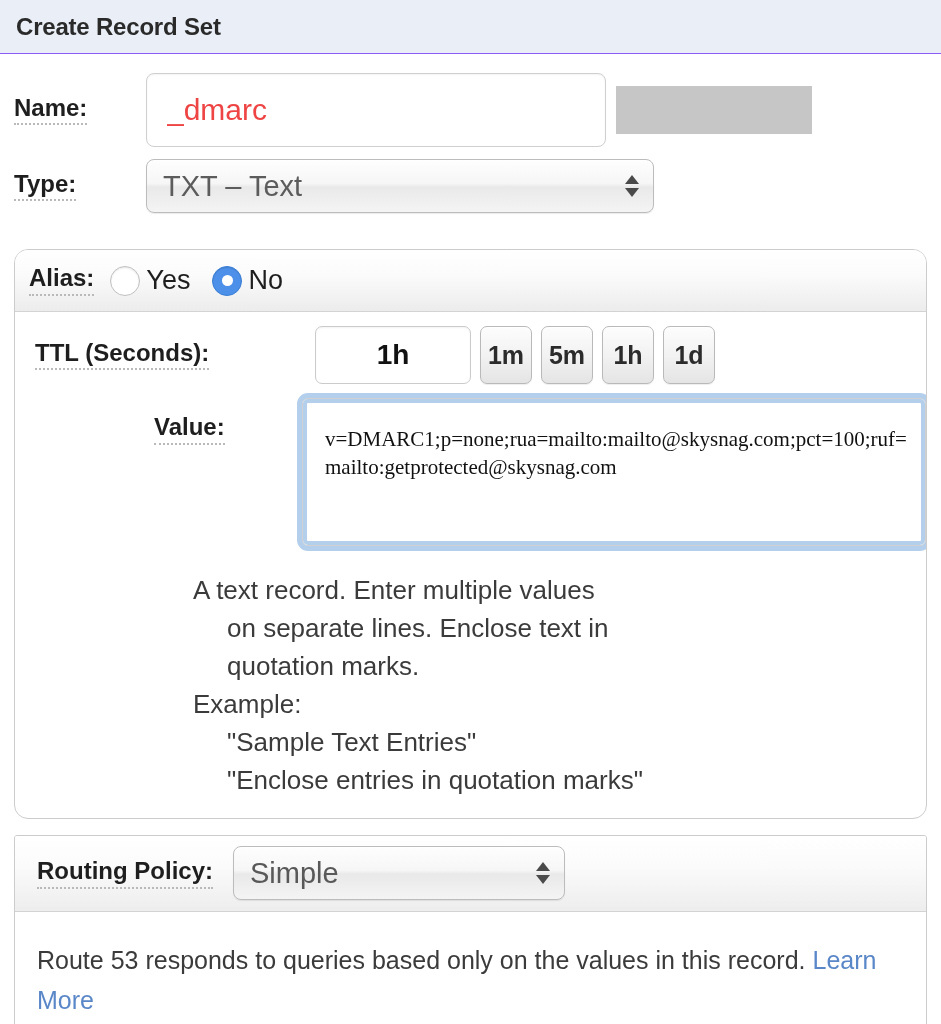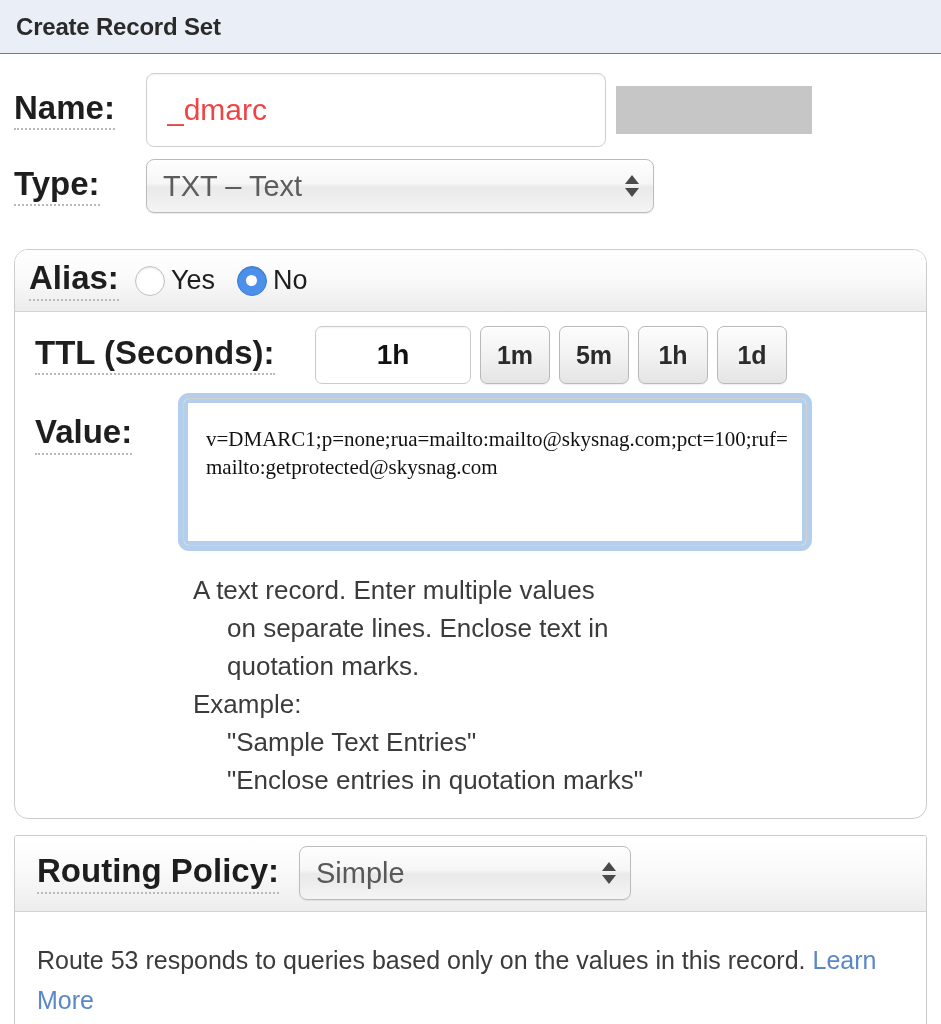--- a/index.html
+++ b/index.html
@@ -29,21 +29,21 @@
   }
   .panel-header .title {
     font-size: 24px;
     font-weight: bold;
     color: #2a2a2a;
     letter-spacing: -0.2px;
   }
 
   
   .dotted-label {
-    font-size: 33px;
+    font-size: 24px;
     font-weight: bold;
     color: #1e1e1e;
     border-bottom: 2px dotted #b9b9b9;
     padding-bottom: 2px;
     line-height: 1.12;
     display: inline-block;
     white-space: nowrap;
   }
 
   
@@ -197,39 +197,40 @@
     box-shadow: inset 0 1px 2px rgba(0,0,0,0.05);
     font-size: 28px;
     font-weight: bold;
     color: #111;
     text-align: center;
     font-family: "Liberation Sans", sans-serif;
     outline: none;
   }
   .ttl-presets { display: flex; margin-left: 9px; }
   .ttl-btn {
-    width: 70px; height: 58px;
+    width: 52px; height: 58px;
     margin-right: 9px;
     border: 1px solid #b9b9b9;
     border-radius: 7px;
     background: linear-gradient(to bottom, #fdfdfd 0%, #f2f2f2 50%, #e4e4e4 100%);
     box-shadow: 0 1px 1px rgba(0,0,0,0.07), inset 0 1px 0 #ffffff;
     font-size: 25px;
     font-weight: bold;
     color: #2b2b2b;
     cursor: pointer;
     font-family: "Liberation Sans", sans-serif;
   }
 
   
   .value-row {
     display: flex;
     align-items: flex-start;
     padding: 4px 0 0 20px;
     background: #ffffff;
+    justify-content: flex-end;
   }
   .value-label-col {
     width: 148px; flex: 0 0 148px;
     padding-top: 16px;
   }
   .value-area-wrap { position: relative; }
   .value-textarea {
     width: 624px;
     height: 148px;
     border: 1px solid #d0d0d0;

